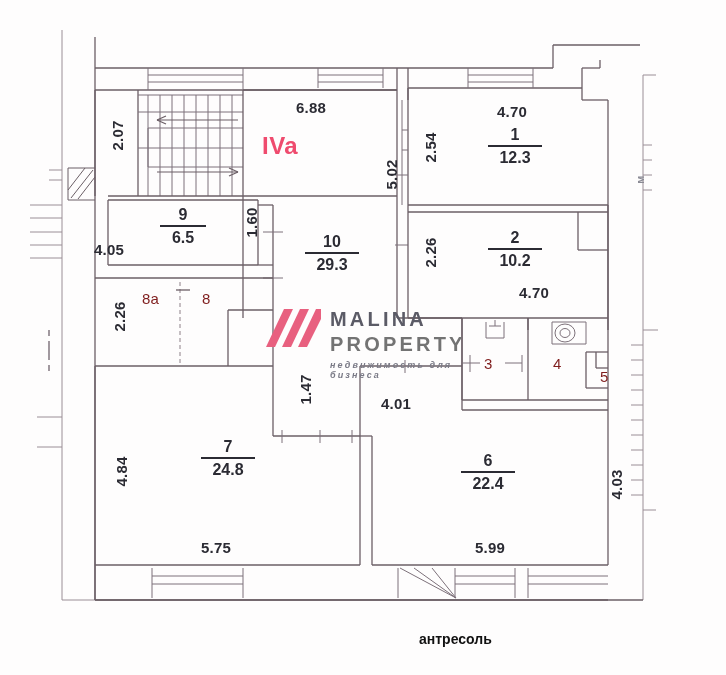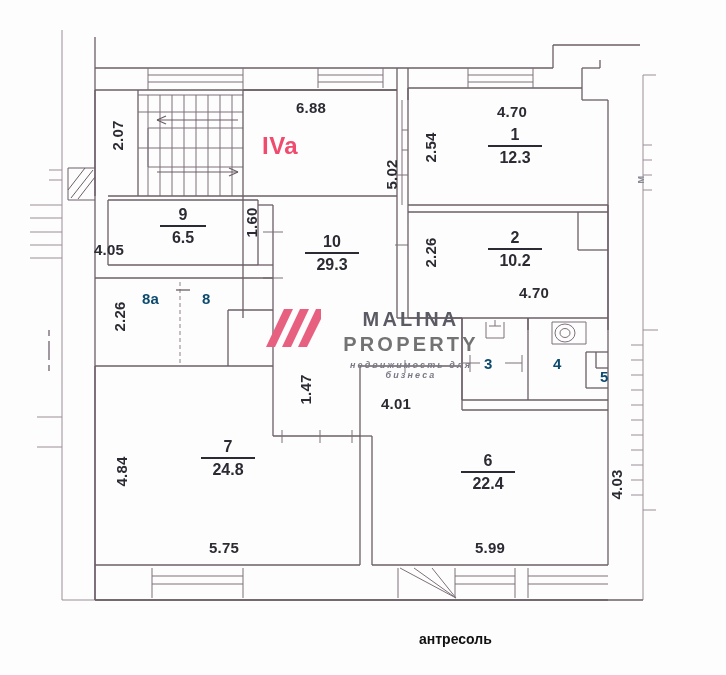--- a/index.html
+++ b/index.html
@@ -12,28 +12,28 @@
 
   
   .lbl{position:absolute;color:#2b2b33;font-weight:bold;white-space:nowrap;
        line-height:1;letter-spacing:.2px;}
   .dim{font-size:15px;}
   .dim-v{font-size:15px;transform-origin:50% 50%;}
   .room-box{position:absolute;text-align:center;}
   .room-box .num{font-size:16px;font-weight:bold;color:#2b2b33;line-height:1.15;}
   .room-box .rule{height:2px;background:#2b2b33;margin:1px auto 2px auto;}
   .room-box .area{font-size:16px;font-weight:bold;color:#2b2b33;line-height:1.15;}
-  .small-num{font-size:15px;font-weight:bold;color:#0c4a6e;}
+  .small-num{font-size:15px;font-weight:normal;color:#7f1d1d;}
   .iva{position:absolute;font-size:24px;font-weight:bold;color:#ef4b6e;letter-spacing:.5px;}
   .caption{position:absolute;font-size:14px;font-weight:bold;color:#111;margin-left:36px;}
 
   
   #watermark{position:absolute;left:262px;top:305px;width:230px;height:60px;
              pointer-events:none;}
-  #watermark .wm-text{position:absolute;left:68px;top:2px;text-align:center;}
+  #watermark .wm-text{position:absolute;left:68px;top:2px;}
   #watermark .wm-l1{font-size:20px;font-weight:bold;color:#5b5b66;letter-spacing:3.2px;line-height:1.25;}
   #watermark .wm-l2{font-size:20px;font-weight:bold;color:#737373;letter-spacing:3.2px;line-height:1.25;}
   #watermark .wm-l3{font-size:9px;font-weight:bold;color:#7a7a86;letter-spacing:2.1px;margin-top:3px;font-style:italic;}
 </style>
 </head>
 <body>
 
 <div id="plan-root">
 
   <svg class="plan" viewBox="0 0 726 675">
@@ -342,21 +342,21 @@
   <div class="lbl small-num" style="left:553px;top:356px;">4</div>
   <div class="lbl small-num" style="left:600px;top:369px;">5</div>
   <div class="lbl small-num" style="left:142px;top:291px;">8a</div>
   <div class="lbl small-num" style="left:202px;top:291px;">8</div>
 
   <div class="lbl dim" style="left:296px;top:100px;">6.88</div>
   <div class="lbl dim" style="left:497px;top:104px;">4.70</div>
   <div class="lbl dim" style="left:94px;top:242px;">4.05</div>
   <div class="lbl dim" style="left:519px;top:285px;">4.70</div>
   <div class="lbl dim" style="left:341px;top:396px;margin-left:40px;">4.01</div>
-  <div class="lbl dim" style="left:209px;top:540px;">5.75</div>
+  <div class="lbl dim" style="left:201px;top:540px;">5.75</div>
   <div class="lbl dim" style="left:475px;top:540px;">5.99</div>
 
   <div class="lbl dim-v" style="left:102px;top:128px;transform:rotate(-90deg);">2.07</div>
   <div class="lbl dim-v" style="left:236px;top:215px;transform:rotate(-90deg);">1.60</div>
   <div class="lbl dim-v" style="left:376px;top:167px;transform:rotate(-90deg);">5.02</div>
   <div class="lbl dim-v" style="left:415px;top:140px;transform:rotate(-90deg);">2.54</div>
   <div class="lbl dim-v" style="left:415px;top:245px;transform:rotate(-90deg);">2.26</div>
   <div class="lbl dim-v" style="left:104px;top:309px;transform:rotate(-90deg);">2.26</div>
   <div class="lbl dim-v" style="left:290px;top:382px;transform:rotate(-90deg);">1.47</div>
   <div class="lbl dim-v" style="left:106px;top:464px;transform:rotate(-90deg);">4.84</div>

